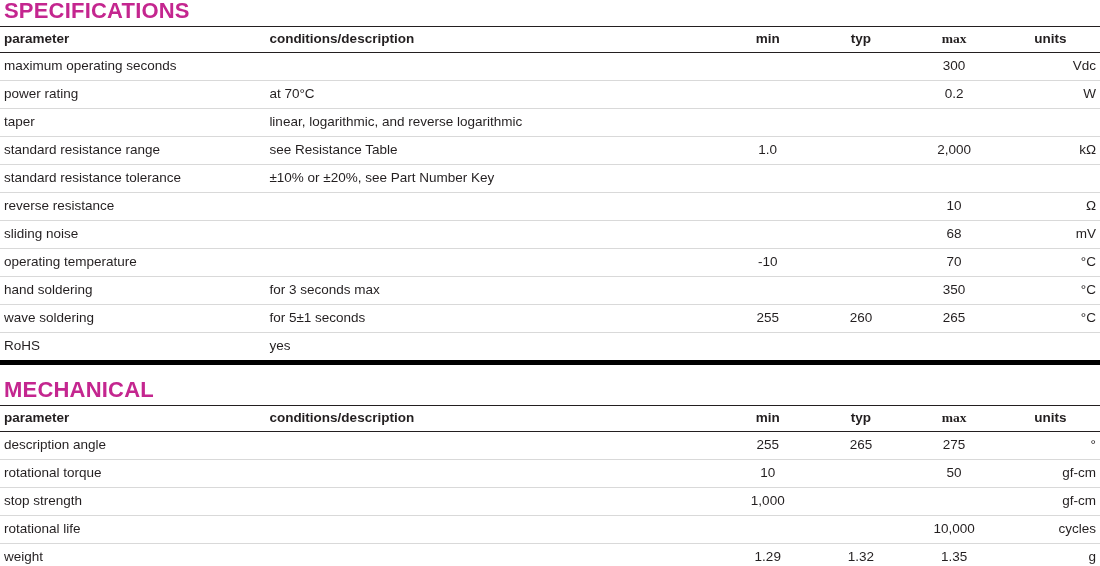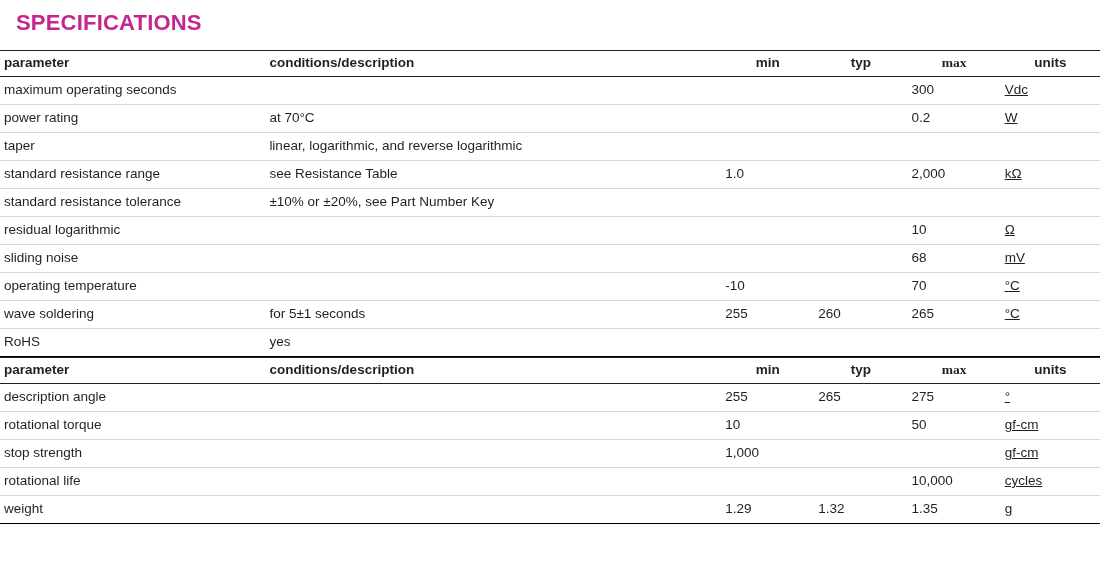--- a/index.html
+++ b/index.html
@@ -19,21 +19,21 @@
     padding: 0;
     box-sizing: border-box;
   }
   .section-title {
     color: #c4268f;
     font-size: 22px;
     font-weight: bold;
     letter-spacing: 0.2px;
     line-height: 1;
     padding: 0 0 4px 4px;
-    margin: 12px;
+    margin: 0;
   }
   .section-title.second {
     padding-top: 14px;
   }
   table {
     border-collapse: collapse;
     width: 1100px;
     table-layout: fixed;
   }
   table tr {
@@ -57,27 +57,27 @@
     font-size: 13.5px;
     padding-top: 4px;
     padding-bottom: 4px;
   }
   .col-param { width: 262px; }
   .col-cond  { width: 450px; }
   .col-min   { width: 92px; text-align: center; }
   .col-typ   { width: 92px; text-align: center; }
   .col-max   { width: 92px; text-align: center; font-family: Liberation Serif, serif; }
   .col-units { width: 98px; text-align: center; }
-  td.num { text-align: left; }
-  td.units { text-align: left; text-decoration: underline; }
+  td.num { text-align: center; }
+  td.units { text-align: right; }
   thead th.col-min,
   thead th.col-typ,
   thead th.col-max,
   thead th.col-units { text-align: center; }
-  tbody tr:last-child { border-bottom: 1px solid #000000; }
+  tbody tr:last-child { border-bottom: 5px solid #000000; }
 </style>
 </head>
 <body>
 
 <div class="page">
 
   <h2 class="section-title">SPECIFICATIONS</h2>
   <table>
     <colgroup>
       <col class="col-param">
@@ -132,41 +132,49 @@
       </tr>
       <tr>
         <td>standard resistance tolerance</td>
         <td>±10% or ±20%, see Part Number Key</td>
         <td class="num"></td>
         <td class="num"></td>
         <td class="num"></td>
         <td class="units"></td>
       </tr>
       <tr>
-        <td>residual logarithmic</td>
+        <td>reverse resistance</td>
         <td></td>
         <td class="num"></td>
         <td class="num"></td>
         <td class="num">10</td>
         <td class="units">Ω</td>
       </tr>
       <tr>
         <td>sliding noise</td>
         <td></td>
         <td class="num"></td>
         <td class="num"></td>
         <td class="num">68</td>
         <td class="units">mV</td>
       </tr>
       <tr>
         <td>operating temperature</td>
         <td></td>
         <td class="num">-10</td>
         <td class="num"></td>
         <td class="num">70</td>
+        <td class="units">°C</td>
+      </tr>
+      <tr>
+        <td>hand soldering</td>
+        <td>for 3 seconds max</td>
+        <td class="num"></td>
+        <td class="num"></td>
+        <td class="num">350</td>
         <td class="units">°C</td>
       </tr>
       <tr>
         <td>wave soldering</td>
         <td>for 5±1 seconds</td>
         <td class="num">255</td>
         <td class="num">260</td>
         <td class="num">265</td>
         <td class="units">°C</td>
       </tr>
@@ -174,20 +182,21 @@
         <td>RoHS</td>
         <td>yes</td>
         <td class="num"></td>
         <td class="num"></td>
         <td class="num"></td>
         <td class="units"></td>
       </tr>
     </tbody>
   </table>
 
+  <h2 class="section-title second">MECHANICAL</h2>
   <table>
     <colgroup>
       <col class="col-param">
         <col class="col-cond">
         <col class="col-min">
         <col class="col-typ">
         <col class="col-max">
         <col class="col-units">
     </colgroup>
     <thead>

